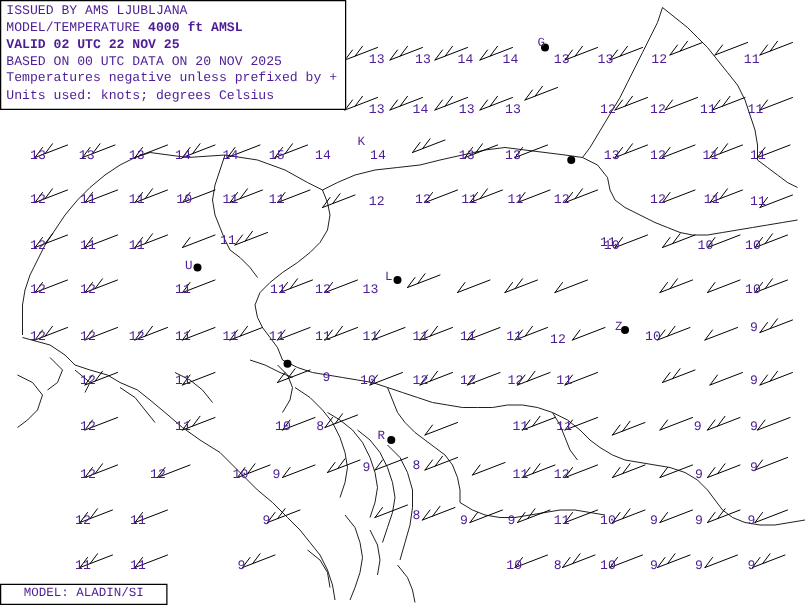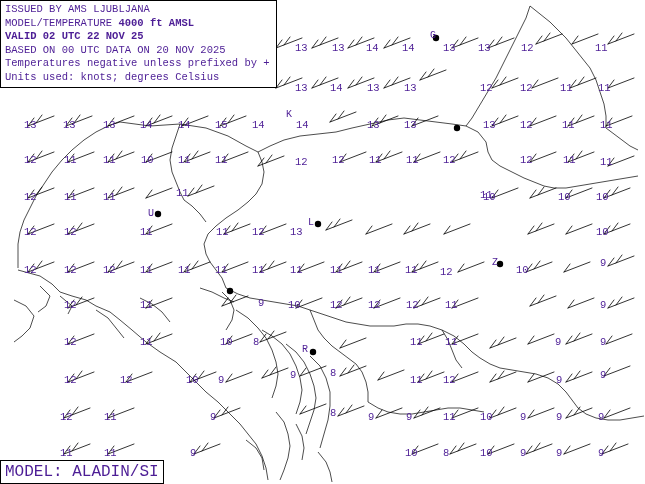--- a/index.html
+++ b/index.html
@@ -4,21 +4,21 @@
 <style>
   html,body{margin:0;padding:0;background:#ffffff;}
   #page{position:relative;width:645px;height:484px;overflow:hidden;background:#ffffff;
         font-family:Liberation Mono, monospace;color:#4c1d95;}
   #mapsvg{position:absolute;left:0;top:0;width:645px;height:484px;}
   .legend{position:absolute;left:0;top:0;background:#ffffff;border:1px solid #000;
           padding:2px 6px 3px 4px;font-size:10.5px;line-height:13.5px;z-index:20;}
   .legend div{white-space:nowrap;}
   .legend b{font-weight:bold;}
   .model{position:absolute;left:0;bottom:0;background:#ffffff;border:1px solid #000;
-         padding:2px 4px;font-size:16px;z-index:20;}
+         padding:2px 18px;font-size:10px;z-index:20;}
   .tempnum{position:absolute;font-size:10.5px;line-height:10.5px;z-index:10;
            white-space:nowrap;}
   .stnlabel{position:absolute;font-size:10px;line-height:10px;z-index:12;}
 </style>
 </head>
 <body>
 
 <div id="page">
 
   <svg id="mapsvg" viewBox="0 0 645 484">

